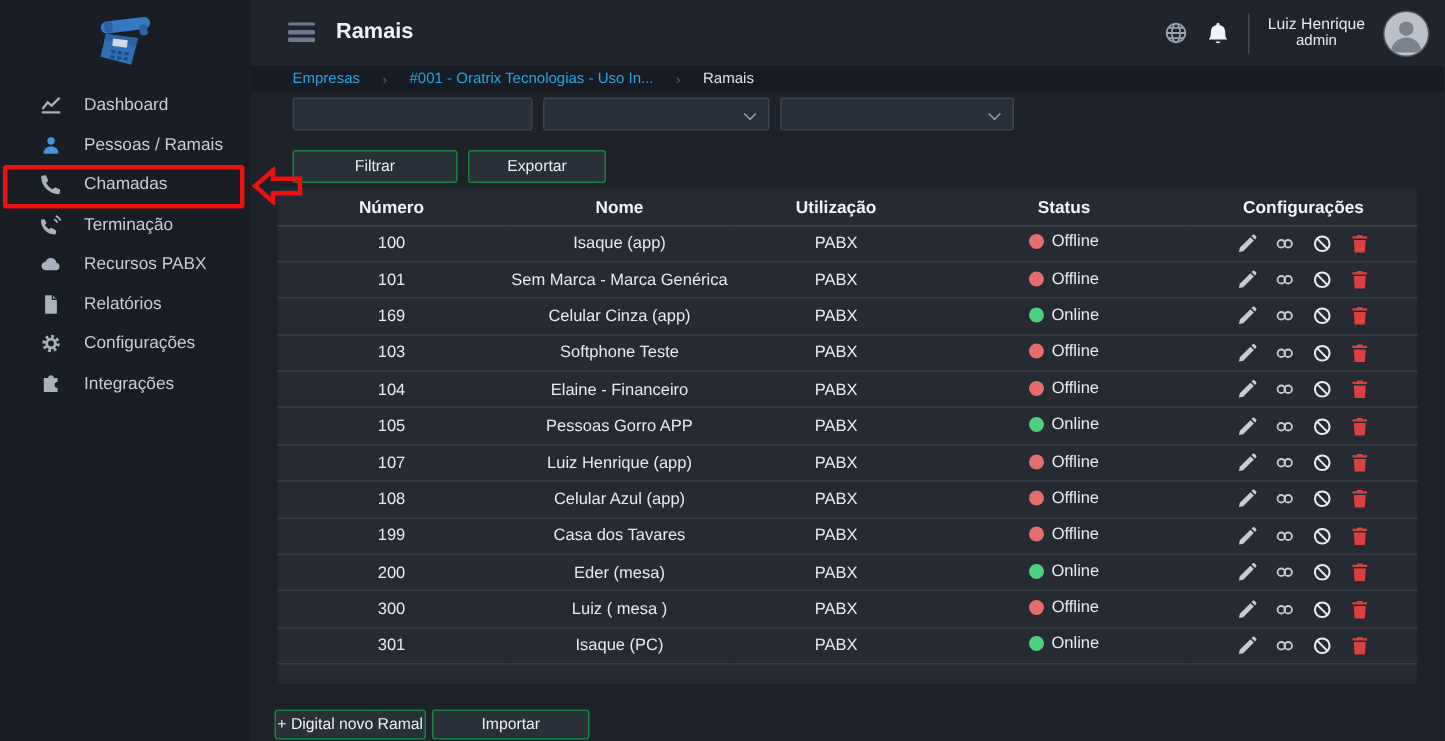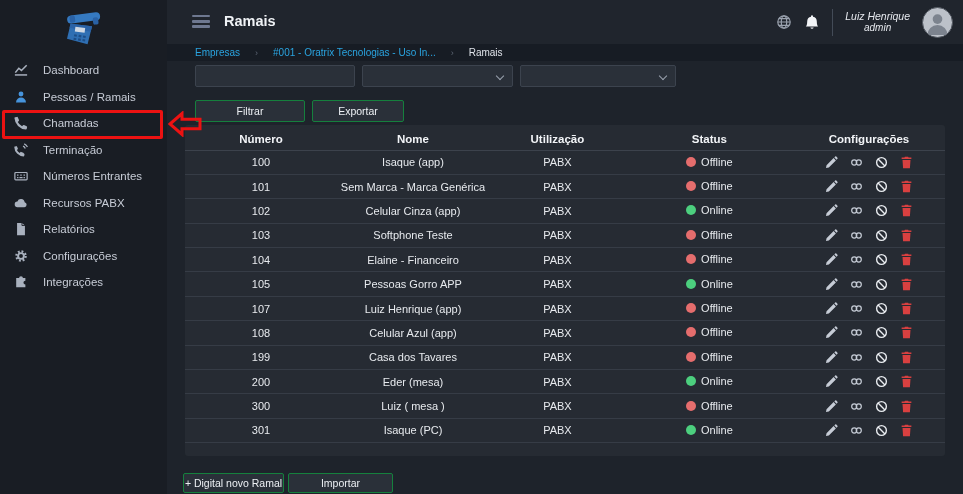--- a/index.html
+++ b/index.html
@@ -6,30 +6,30 @@
   html,body { width:963px; height:494px; overflow:hidden; }
   body {
     font-family:"Liberation Sans", sans-serif;
     background:#1e232b; color:#e7eaee; position:relative;
   }
   
   .sidebar { position:absolute; left:0; top:0; width:167px; height:494px; background:#191d24; }
   .logo { display:flex; align-items:center; justify-content:center; gap:5px; padding-top:9px; height:52px; cursor:pointer; }
   .logo-text { text-align:center; color:#f2f4f7; font-weight:bold; font-size:12.5px; line-height:13px; }
   .nav { position:absolute; top:57px; left:0; right:0; }
-  .nav-item { height:26.5px; display:flex; align-items:center; padding-left:13px; cursor:pointer; }
+  .nav-item { height:26.5px; display:flex; align-items:center; padding-left:26px; cursor:pointer; }
   .nav-item .nico { width:16px; height:15px; color:#a9b1be; display:flex; align-items:center; justify-content:center; }
   .nav-item .nico svg { width:14px; height:14px; }
   .nav-label { margin-left:14px; font-size:11.5px; color:#c7ccd6; white-space:nowrap; }
   
   .header { position:absolute; left:167px; top:0; width:796px; height:44px; background:#20252d; }
   .hamburger { position:absolute; left:25px; top:15px; width:18px; cursor:pointer; }
   .hamburger div { height:2.4px; background:#6e7890; margin-bottom:2.8px; border-radius:1px; }
   .page-title { position:absolute; left:57px; top:13px; font-size:14.5px; font-weight:bold; color:#f0f3f6; }
-  .hright { position:absolute; right:10px; top:0; height:44px; display:flex; align-items:center; gap:12px;font-style:italic; }
+  .hright { position:absolute; right:10px; top:0; height:44px; display:flex; align-items:center; gap:12px; }
   .hicon { width:16px; height:16px; cursor:pointer; display:flex; }
   .hicon svg { width:100%; height:100%; }
   .globe { color:#9aa2ae; }
   .bell { color:#f2f4f7; }
   .hdivider { width:1px; height:27px; background:#434b57; }
   .userblock { text-align:center; color:#e6e9ee; cursor:pointer; line-height:12px; }
   .user-name { font-size:10.5px; }
   .user-role { font-size:10px; }
   .avatar { width:31px; height:31px; border-radius:50%; background:#bcc1c9; overflow:hidden; cursor:pointer; border:1px solid #50565f; }
   
@@ -124,31 +124,20 @@
         <span class="nico">
           <svg viewBox="0 0 16 16" fill="currentColor">
             <path d="M10.6 11.2l-2.3-1a.8.8 0 0 0-.9.2l-.8.9A9 9 0 0 1 3.3 8L4.2 7.2a.8.8 0 0 0 .2-.9l-1-2.3a.8.8 0 0 0-.9-.4l-1.6.3a.8.8 0 0 0-.6.8A10.9 10.9 0 0 0 10.9 15.3a.8.8 0 0 0 .8-.6l.3-1.6a.8.8 0 0 0-.4-.9z"></path>
             <path d="M10.3 3.6a5 5 0 0 1 2.6 2.6M11.7 1a7.6 7.6 0 0 1 3.7 3.7" fill="none" stroke="currentColor" stroke-width="1.4"></path>
           </svg>
         </span>
         <span class="nav-label">Terminação</span>
       </div>
       <div class="nav-item">
         <span class="nico">
-          <svg viewBox="0 0 16 16">
-            <rect x="1" y="4" width="14" height="8.5" rx="1" fill="none" stroke="currentColor" stroke-width="1.4"></rect>
-            <g fill="currentColor">
-              <path d="M3.5 6.4h1.6v1.4H3.5zM7.2 6.4h1.6v1.4H7.2zM10.9 6.4h1.6v1.4h-1.6zM3.5 9.2h1.6v1.4H3.5zM6.2 9.2h3.6v1.4H6.2zM10.9 9.2h1.6v1.4h-1.6z"></path>
-            </g>
-          </svg>
-        </span>
-        <span class="nav-label">Números Entrantes</span>
-      </div>
-      <div class="nav-item">
-        <span class="nico">
           <svg viewBox="0 0 16 16" fill="currentColor">
             <path d="M4.3 12.8a3.3 3.3 0 0 1-.4-6.6 4.3 4.3 0 0 1 8.3.9 2.9 2.9 0 0 1-.3 5.7z"></path>
           </svg>
         </span>
         <span class="nav-label">Recursos PABX</span>
       </div>
       <div class="nav-item">
         <span class="nico">
           <svg viewBox="0 0 16 16" fill="currentColor">
             <path d="M3.5 1h5.6L12.5 4v11h-9z"></path>
@@ -320,21 +309,21 @@
                 <span class="action " style="color: rgb(217, 64, 64);">
                   <svg viewBox="0 0 16 16" fill="currentColor">
                     <path d="M6 .9h4l.5 1H14v1.7H2V1.9h3.5zM3.1 4.9h9.8L12.2 15.2H3.8z"></path>
                   </svg>
                 </span>
               </div>
             </td>
   </tr>
 
   <tr>
-    <td>102</td>
+    <td>169</td>
     <td>Celular Cinza (app)</td>
     <td>PABX</td>
     <td>
       <span class="status-wrap">
         <span class="dot" style="background: rgb(76, 207, 126);"></span>
         <span>Online</span>
       </span>
     </td>
     <td>
               <div class="actions">

